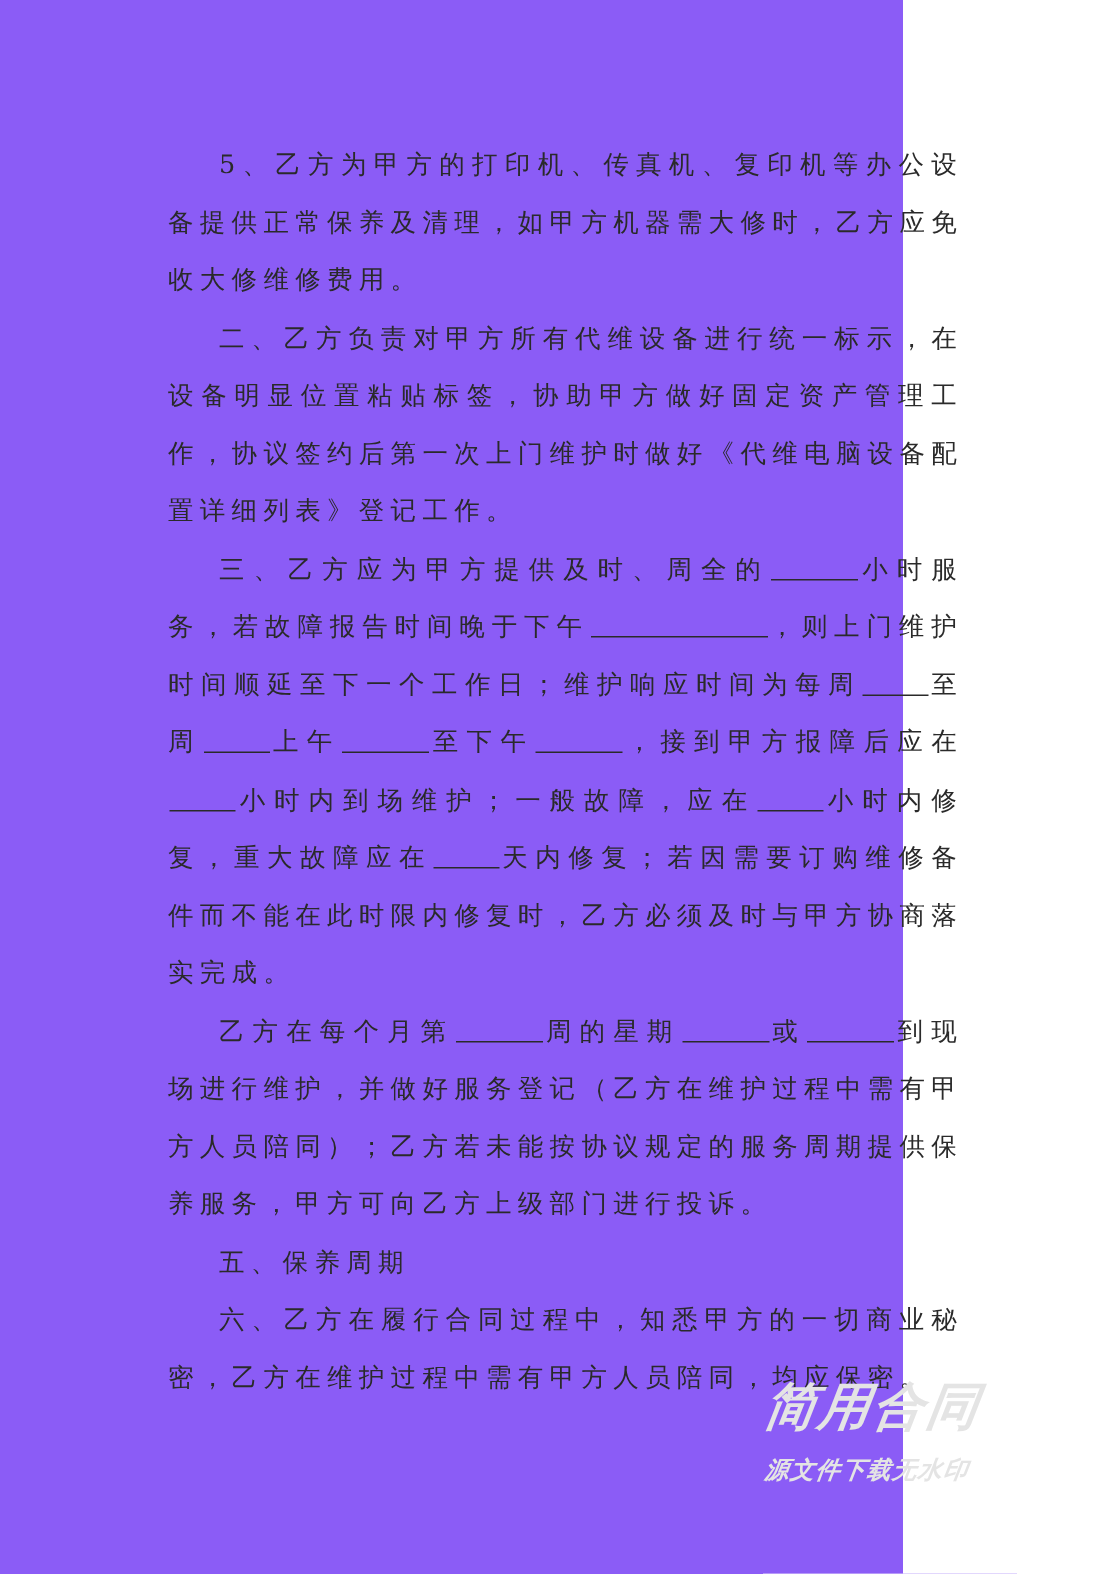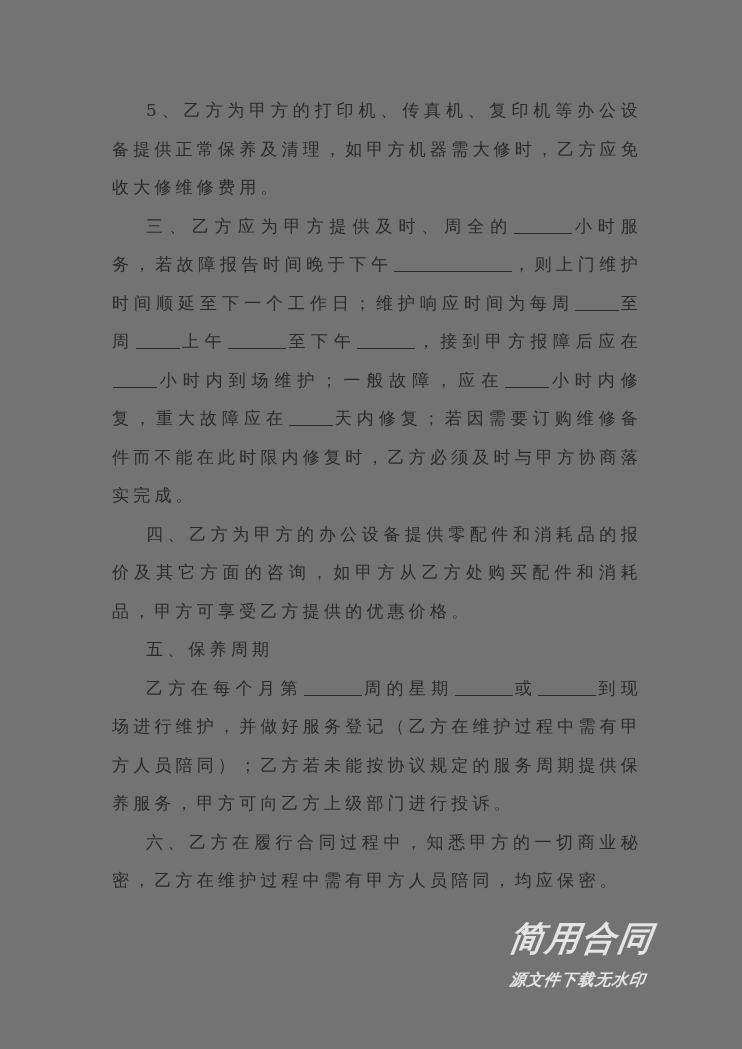--- a/index.html
+++ b/index.html
@@ -9,22 +9,22 @@
   }
   body {
     width: 742px;
     height: 1049px;
     position: relative;
     overflow: hidden;
   }
   .page {
     position: absolute;
     left: 0; top: 0;
-    width: 742px; height: 1049px;
-    background: #737373;
+    width: 602px; height: 1049px;
+    background: #8b5cf6;
   }
   .content {
     position: absolute;
     left: 112px;
     top: 91px;
     width: 530px;
     font-family: "DejaVu Serif", "Liberation Serif", serif;
     font-size: 17px;
     color: #2a2a2a;
     line-height: 38.5px;
@@ -77,35 +77,35 @@
 </head>
 <body>
 
 <div class="page">
   <div class="content">
 
     <p class="para indent">
       <span>5、乙方为甲方的打印机、传真机、复印机等办公设备提供正常保养及清理，如甲方机器需大修时，乙方应免收大修维修费用。</span>
     </p>
 
+    <p class="para indent">
+      <span>二、乙方负责对甲方所有代维设备进行统一标示，在设备明显位置粘贴标签，协助甲方做好固定资产管理工作，协议签约后第一次上门维护时做好《代维电脑设备配置详细列表》登记工作。</span>
+    </p>
 
     <p class="para indent">
       <span>三、乙方应为甲方提供及时、周全的</span><span class="blank b7"></span><span>小时服务，若故障报告时间晚于下午</span><span class="blank b15"></span><span>，则上门维护时间顺延至下一个工作日；维护响应时间为每周</span><span class="blank b5"></span><span>至周</span><span class="blank b5"></span><span>上午</span><span class="blank b7"></span><span>至下午</span><span class="blank b7"></span><span>，接到甲方报障后应在</span><span class="blank b5"></span><span>小时内到场维护；一般故障，应在</span><span class="blank b5"></span><span>小时内修复，重大故障应在</span><span class="blank b5"></span><span>天内修复；若因需要订购维修备件而不能在此时限内修复时，乙方必须及时与甲方协商落实完成。</span>
     </p>
 
+
     <p class="para indent">
-      <span>四、乙方为甲方的办公设备提供零配件和消耗品的报价及其它方面的咨询，如甲方从乙方处购买配件和消耗品，甲方可享受乙方提供的优惠价格。</span>
+      <span>乙方在每个月第</span><span class="blank b7"></span><span>周的星期</span><span class="blank b7"></span><span>或</span><span class="blank b7"></span><span>到现场进行维护，并做好服务登记（乙方在维护过程中需有甲方人员陪同）；乙方若未能按协议规定的服务周期提供保养服务，甲方可向乙方上级部门进行投诉。</span>
     </p>
 
     <p class="para indent">
       <span>五、保养周期</span>
-    </p>
-
-    <p class="para indent">
-      <span>乙方在每个月第</span><span class="blank b7"></span><span>周的星期</span><span class="blank b7"></span><span>或</span><span class="blank b7"></span><span>到现场进行维护，并做好服务登记（乙方在维护过程中需有甲方人员陪同）；乙方若未能按协议规定的服务周期提供保养服务，甲方可向乙方上级部门进行投诉。</span>
     </p>
 
     <p class="para indent">
       <span>六、乙方在履行合同过程中，知悉甲方的一切商业秘密，乙方在维护过程中需有甲方人员陪同，均应保密。</span>
     </p>
 
   </div>
 
   <div class="watermark">
     <div class="wm-title">简用合同</div>

